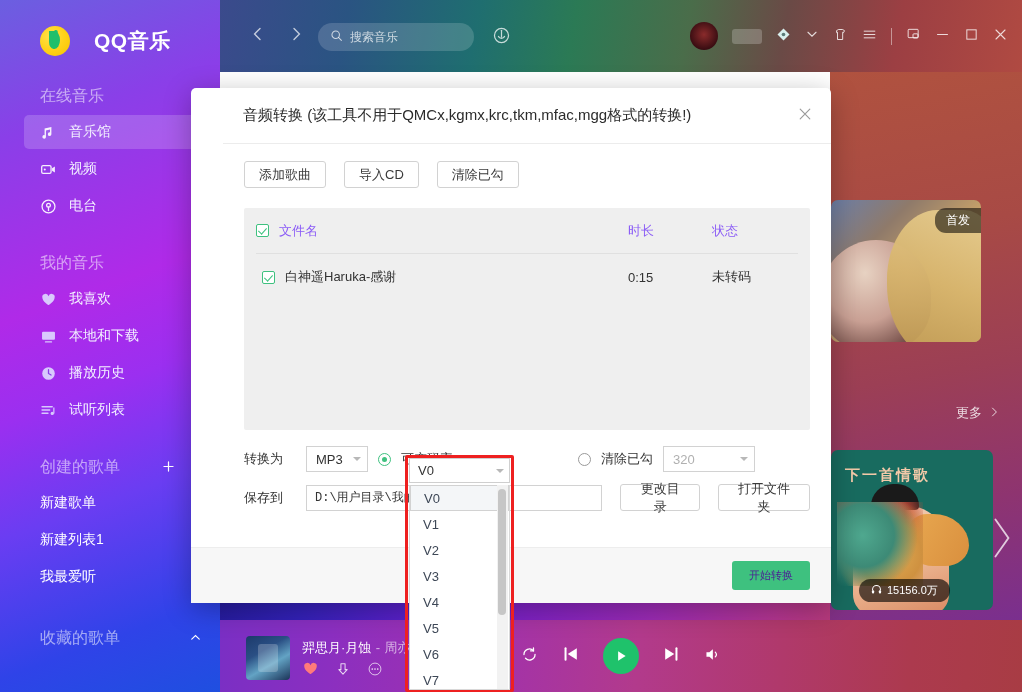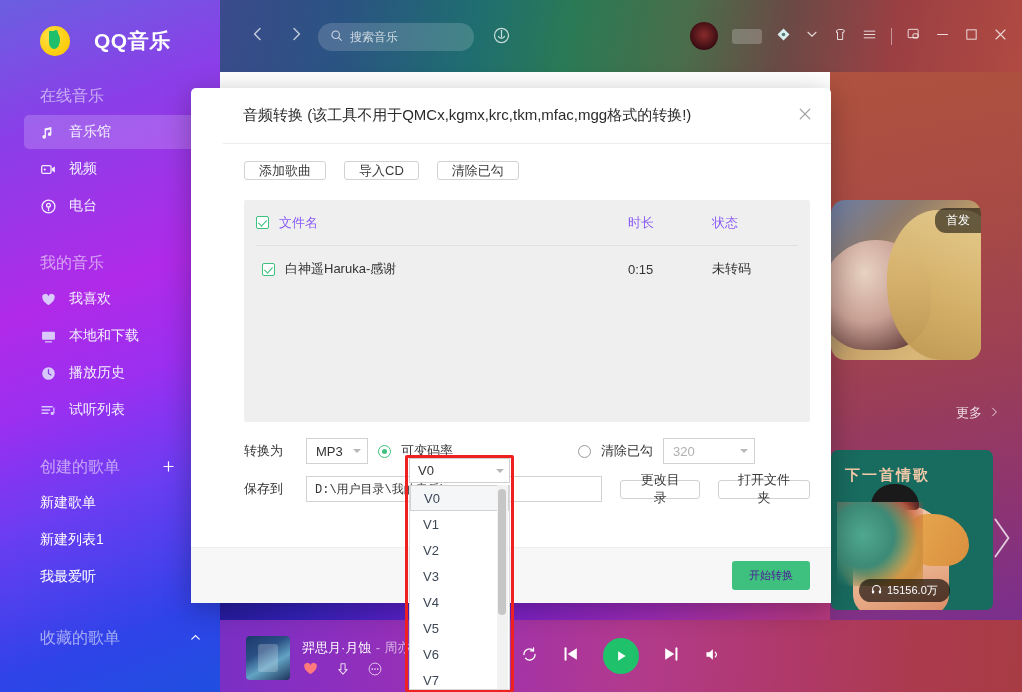--- a/index.html
+++ b/index.html
@@ -123,22 +123,22 @@
     background: #000; opacity: .9;
   }
 
   
   .rail { position: absolute; right: 0; top: 72px; width: 192px; height: 548px; overflow: hidden; }
   .rail-bg {
     position: absolute; inset: 0;
     background: linear-gradient(170deg, #b0523f 0%, #a84a45 30%, #9c3f55 55%, #8e3470 78%, #7a2f8e 100%);
   }
   .card1 {
-    position: absolute; left: 1px; top: 128px; width: 150px; height: 160px;
-    border-radius: 14px; overflow: hidden;
+    position: absolute; left: 1px; top: 128px; width: 150px; height: 142px;
+    border-radius: 7px; overflow: hidden;
     background: linear-gradient(135deg, #6d7fa8 0%, #8f7a6a 28%, #c7a26a 55%, #d9b87a 78%, #c9a263 100%);
     padding-left: 43px;
   }
   .card1::before {
     content: ""; position: absolute; left: -10px; top: 40px; width: 110px; height: 110px;
     border-radius: 50% 50% 40% 40%;
     background: radial-gradient(ellipse at 40% 30%, #e7d2c2 0%, #c9a094 45%, #6b4540 80%);
   }
   .card1::after {
     content: ""; position: absolute; right: -16px; top: 10px; width: 110px; height: 150px;
@@ -242,21 +242,21 @@
     height: 56px; display: flex; align-items: center;
     padding: 0 18px 0 20px; border-bottom: 1px solid #ececec;
     justify-content: space-between;
   }
   .dlg-title { font-size: 15px; color: #2b2b2b; }
   .dlg-close { color: #9a9a9a; font-size: 17px; cursor: pointer; line-height: 1; }
   .dlg-toolbar { padding: 17px 0 0 21px; display: flex; gap: 18px; }
   .btn {
     border: 1px solid #d2d2d2; background: #fff; border-radius: 3px;
     font-size: 13px; color: #3a3a3a; cursor: pointer;
-    height: 19px; padding: 0 14px;
+    height: 27px; padding: 0 14px;
     font-family: "Liberation Sans", sans-serif;
     display: inline-flex; align-items: center; justify-content: center;
   }
   .file-panel {
     margin: 20px 21px 0 21px; height: 222px;
     background: #efefef; border-radius: 2px;
   }
   .fp-head {
     display: flex; align-items: center; height: 46px;
     border-bottom: 1px solid #e0e0e0; margin: 0 12px;

